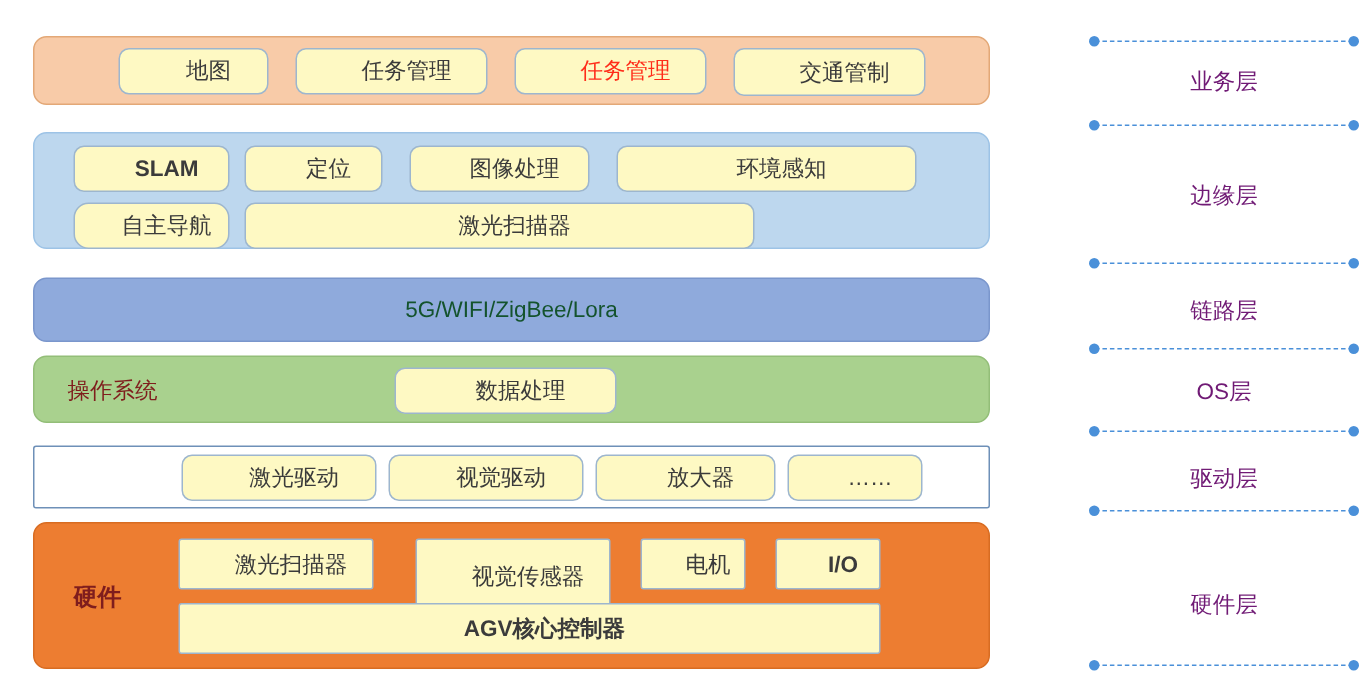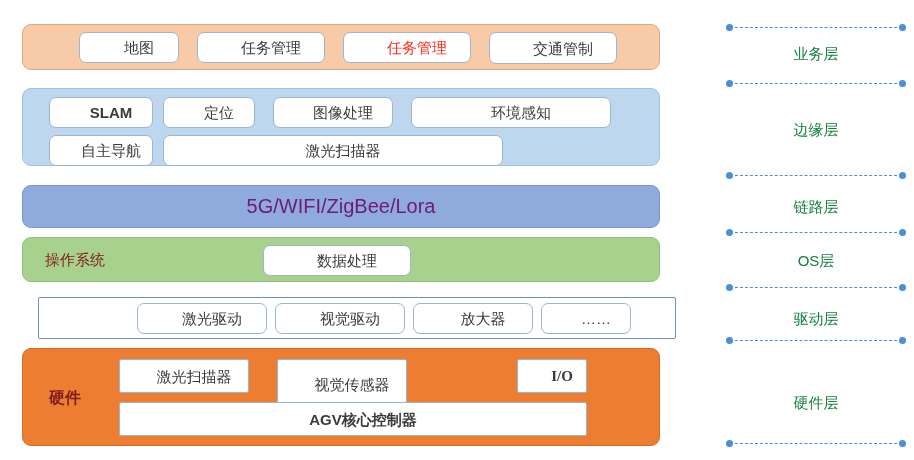--- a/index.html
+++ b/index.html
@@ -56,34 +56,33 @@
     height: 45px;
     background: #A9D18E;
     border: 1px solid #93BE78;
   }
   .band-driver {
     top: 297px;
     height: 42px;
     background: #FFFFFF;
     border: 1px solid #6E90B8;
     border-radius: 2px;
-    margin-left: 16px;
   }
   .band-hardware {
     top: 348px;
     height: 98px;
     background: #ED7D31;
     border: 1px solid #D86C22;
   }
 
   
   .chip {
     position: absolute;
     box-sizing: border-box;
-    background: #ffffff;
+    background: #fef9c3;
     border: 1px solid #9DB6CE;
     border-radius: 7px;
     display: flex;
     align-items: center;
     justify-content: center;
     font-size: 15px;
     line-height: 1;
     color: #3b3b3b;
     white-space: nowrap;
     padding-left: 20px;
@@ -104,22 +103,22 @@
 
   .link-text {
     position: absolute;
     left: 0;
     top: 0;
     width: 100%;
     height: 100%;
     display: flex;
     align-items: center;
     justify-content: center;
-    font-size: 20px;
-    color: #701a75;
+    font-size: 15px;
+    color: #14532d;
     font-weight: normal;
   }
 
   
   #layer-legend {
     position: absolute;
     left: 722px;
     top: 0;
     width: 185px;
     height: 460px;
@@ -142,21 +141,21 @@
   }
   .sep::before { left: -4px; }
   .sep::after  { right: -4px; }
 
   .legend-label {
     position: absolute;
     left: 8px;
     width: 172px;
     text-align: center;
     font-size: 15px;
-    color: #15803d;
+    color: #701a75;
     white-space: nowrap;
   }
 </style>
 </head>
 <body>
 
 <div id="arch-stack">
 
   <div class="layer-band band-business">
     <div class="chip" style="left:56px; top:7px; width:100px; height:31px;">地图</div>
@@ -164,21 +163,21 @@
     <div class="chip red-text" style="left:320px; top:7px; width:128px; height:31px;">任务管理</div>
     <div class="chip" style="left:466px; top:7px; width:128px; height:32px;">交通管制</div>
   </div>
 
   <div class="layer-band band-edge">
     <div class="chip" style="left:26px; top:8px; width:104px; height:31px; font-weight:bold;text-align:center;">SLAM</div>
     <div class="chip" style="left:140px; top:8px; width:92px; height:31px;">定位</div>
     <div class="chip" style="left:250px; top:8px; width:120px; height:31px;">图像处理</div>
     <div class="chip" style="left:388px; top:8px; width:200px; height:31px;">环境感知</div>
 
-    <div class="chip" style="left:26px; top:46px; width:104px; height:31px;">自主导航</div>
+    <div class="chip" style="left:26px; top:46px; width:104px; height:31px;border-radius:10px;">自主导航</div>
     <div class="chip" style="left:140px; top:46px; width:340px; height:31px;">激光扫描器</div>
   </div>
 
   <div class="layer-band band-link">
     <div class="link-text">5G/WIFI/ZigBee/Lora</div>
   </div>
 
   <div class="layer-band band-os">
     <div class="band-label" style="left:22px; top:0; height:45px;">操作系统</div>
     <div class="chip" style="left:240px; top:7px; width:148px; height:31px;">数据处理</div>
@@ -189,21 +188,22 @@
     <div class="chip" style="left:236px; top:5px; width:130px; height:31px;">视觉驱动</div>
     <div class="chip" style="left:374px; top:5px; width:120px; height:31px;">放大器</div>
     <div class="chip" style="left:502px; top:5px; width:90px; height:31px;">……</div>
   </div>
 
   <div class="layer-band band-hardware">
     <div class="band-label bold" style="left:26px; top:0; height:98px; font-size:16px;text-align:right;">硬件</div>
 
     <div class="chip sq" style="left:96px; top:10px; width:130px; height:34px;">激光扫描器</div>
     <div class="chip sq" style="left:254px; top:10px; width:130px; height:50px;">视觉传感器</div>
-    <div class="chip sq" style="left:494px; top:10px; width:70px; height:34px; font-weight:bold;font-family:Liberation Serif, serif;">I/O</div>
+    <div class="chip sq" style="left:404px; top:10px; width:70px; height:34px;">电机</div>
+    <div class="chip sq" style="left:494px; top:10px; width:70px; height:34px; font-weight:bold;">I/O</div>
 
     <div class="chip sq" style="left:96px; top:53px; width:468px; height:34px; font-weight:bold;">AGV核心控制器</div>
   </div>
 </div>
 
 <div id="layer-legend">
   <div class="sep" style="top:27px;"></div>
   <div class="sep" style="top:83px;"></div>
   <div class="sep" style="top:175px;"></div>
   <div class="sep" style="top:232px;"></div>

